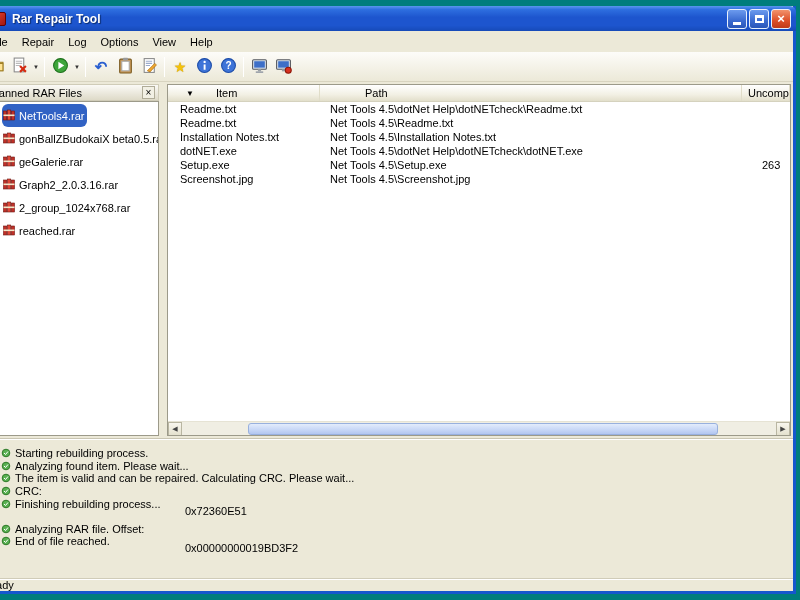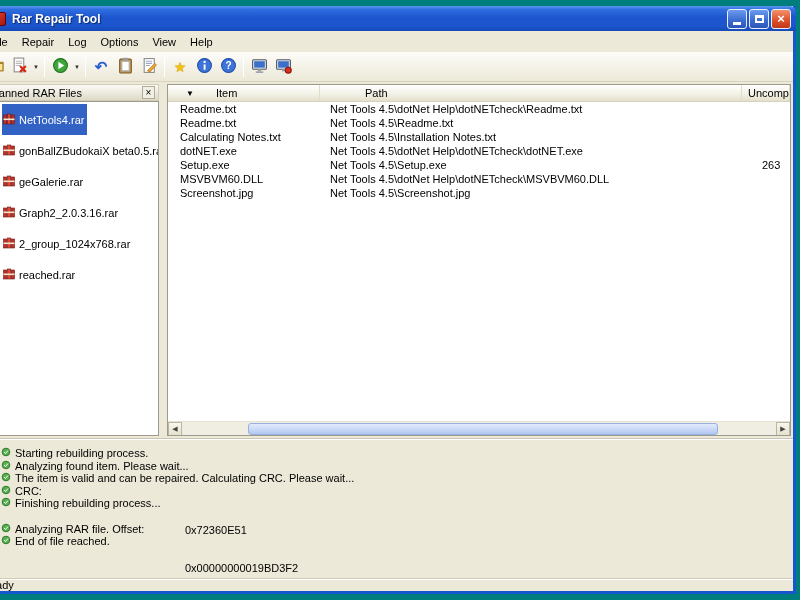--- a/index.html
+++ b/index.html
@@ -38,22 +38,22 @@
 
   
   .content { height:356px; display:flex; align-items:stretch; }
   .sidebar { width:182px; flex:none; padding:2px; display:flex; flex-direction:column; }
   .side-header { height:17px; background:linear-gradient(180deg,#FBFAF6,#DEDAC8);
     border:1px solid #D0CCB8; display:flex; align-items:center; padding:0 3px 0 4px; }
   .side-header-label { flex:1; white-space:nowrap; overflow:hidden; }
   .side-close { width:13px; height:13px; border:1px solid #B0AC98; background:#F2F0E4;
     display:flex; align-items:center; justify-content:center; font-size:10px; line-height:1; flex:none; }
   .side-list { flex:1; background:#fff; border:1px solid #9C9A8A; overflow:hidden; padding-top:2px; }
-  .file-row { height:31px; display:flex; align-items:center; gap:4px; margin-left:20px;
-    padding:0 3px 0 1px; width:max-content; white-space:nowrap; }
+  .file-row { height:23px; display:flex; align-items:center; gap:4px; margin-left:20px;
+    padding:0 3px 0 1px; width:max-content; white-space:nowrap;border-radius:6px; }
   .file-row.selected { background:#3162C4; color:#fff; }
 
   .vsplit { width:6px; flex:none; }
 
   .tablepane { flex:1; margin:2px 2px 2px 0; border:1px solid #9C9A8A; background:#fff;
     display:flex; flex-direction:column; overflow:hidden; }
   .thead { height:17px; flex:none; display:flex;
     background:linear-gradient(180deg,#FFFFFF,#F2F0E4 60%,#E2DFCB); border-bottom:1px solid #D5D2BE; }
   .th { border-right:1px solid #E0DDC9; display:flex; align-items:center; white-space:nowrap; overflow:hidden; }
   .th1 { width:152px; flex:none; padding-left:18px; }
@@ -71,21 +71,21 @@
   .sbtn { width:14px; height:14px; flex:none; display:flex; align-items:center; justify-content:center;
     background:linear-gradient(180deg,#F8F6EE,#E4E1CE); border:1px solid #B9B6A2; font-size:7px; color:#444; }
   .strack { flex:1; height:14px; position:relative; }
   .sthumb { position:absolute; left:66px; top:1px; width:470px; height:12px; border-radius:3px;
     background:linear-gradient(180deg,#E3ECFC,#C6D6F6 60%,#B2C6F0); border:1px solid #98B0DE; }
 
   .hsplit { height:6px; background:#ECE9D8; border-top:1px solid #C9C5B2; box-shadow:inset 0 1px 0 #FFFFFF; }
 
   
   .logpane { height:134px; padding:3px 0 0 22px; overflow:hidden; }
-  .log-line { height:12.6px; display:flex; align-items:flex-start; gap:4px; position:relative; white-space:nowrap; }
+  .log-line { height:12.6px; display:flex; align-items:center; gap:4px; position:relative; white-space:nowrap; }
   .log-val { position:absolute; left:184px;margin-top:39px; }
 
   
   .statusbar { height:13px; border-top:1px solid #D0CCB8; box-shadow:inset 0 1px 0 #FFFFFF;
     display:flex; align-items:center; padding-left:3px; }
 </style>
 </head>
 <body>
 
 <div class="window">
@@ -284,38 +284,33 @@
             <span class="td1">Readme.txt</span>
             <span class="td2">Net Tools 4.5\dotNet Help\dotNETcheck\Readme.txt</span>
             <span class="td3"></span>
           </div>
           <div class="trow">
             <span class="td1">Readme.txt</span>
             <span class="td2">Net Tools 4.5\Readme.txt</span>
             <span class="td3"></span>
           </div>
           <div class="trow">
-            <span class="td1">Calculating Notes.txt</span>
+            <span class="td1">Installation Notes.txt</span>
             <span class="td2">Net Tools 4.5\Installation Notes.txt</span>
             <span class="td3"></span>
           </div>
           <div class="trow">
             <span class="td1">dotNET.exe</span>
             <span class="td2">Net Tools 4.5\dotNet Help\dotNETcheck\dotNET.exe</span>
             <span class="td3"></span>
           </div>
           <div class="trow">
             <span class="td1">Setup.exe</span>
             <span class="td2">Net Tools 4.5\Setup.exe</span>
             <span class="td3">263</span>
-          </div>
-          <div class="trow">
-            <span class="td1">MSVBVM60.DLL</span>
-            <span class="td2">Net Tools 4.5\dotNet Help\dotNETcheck\MSVBVM60.DLL</span>
-            <span class="td3"></span>
           </div>
           <div class="trow">
             <span class="td1">Screenshot.jpg</span>
             <span class="td2">Net Tools 4.5\Screenshot.jpg</span>
             <span class="td3"></span>
           </div>
         </div>
       <div class="hscroll">
         <span class="sbtn">◀</span>
         <span class="strack">

